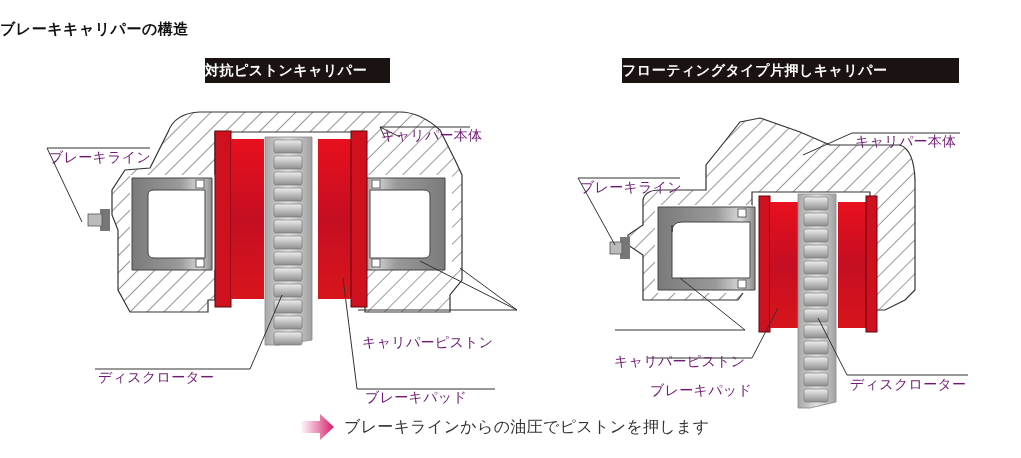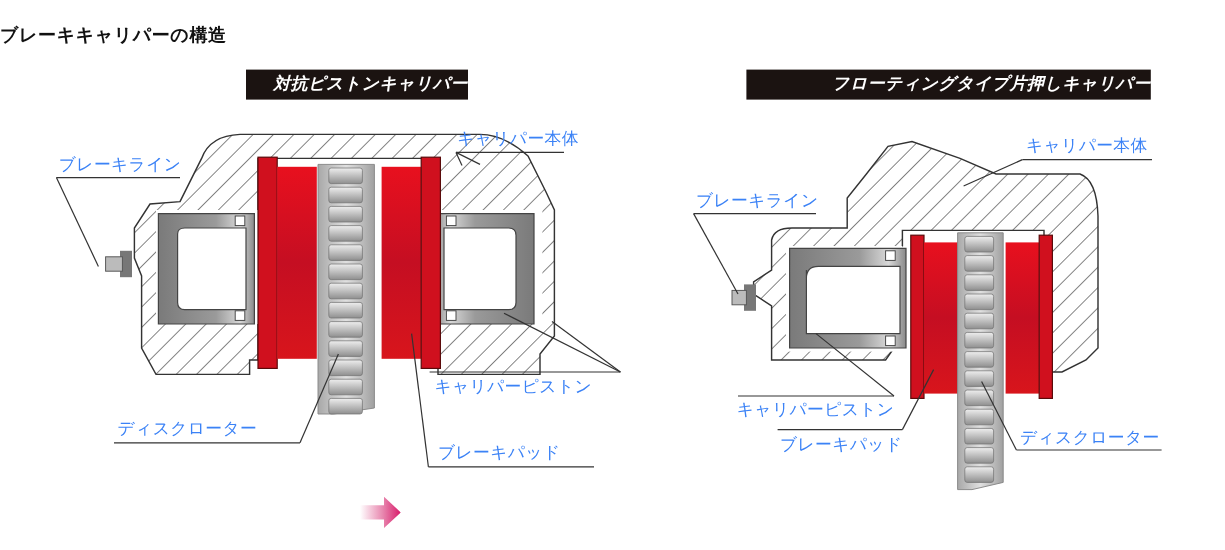--- a/index.html
+++ b/index.html
@@ -1,22 +1,22 @@
 <!DOCTYPE html>
 <html><head>
 <meta charset="utf-8">
 <style>
   html, body { margin:0; padding:0; background:#ffffff; }
   body { width:1021px; height:458px; position:relative; overflow:hidden;
          font-family:"DejaVu Sans", "Liberation Sans", sans-serif; color:#222; }
   .abs { position:absolute; }
   .title { left:0; width:1021px; top:20px; font-size:15px; font-weight:bold; color:#111; letter-spacing:0.5px; }
-  .section-label { background:#1b1311; color:#fff; font-size:14px; font-weight:bold; text-align:right;
-                   height:25px; line-height:25px; letter-spacing:0.5px;font-style:italic; }
-  .lbl { font-size:14px; color:#3b82f6; white-space:nowrap; letter-spacing:0.3px; }
+  .section-label { background:#1b1311; color:#fff; font-size:14px; font-weight:bold; text-align:left;
+                   height:25px; line-height:25px; letter-spacing:0.5px; }
+  .lbl { font-size:14px; color:#701a75; white-space:nowrap; letter-spacing:0.3px;margin-top:20px; }
   svg.diagram { position:absolute; left:0; top:0; }
   .footer { left:300px; top:413px; height:28px; display:flex; align-items:center; }
   .footer-text { font-size:16px; color:#333; margin-left:10px; letter-spacing:0.3px; }
 </style>
 </head>
 <body>
 
 <div class="abs title">ブレーキキャリパーの構造</div>
 
 <div class="abs section-label" style="left:205px; top:58px; width:185px;">対抗ピストンキャリパー</div>
@@ -186,13 +186,14 @@
 <div class="abs lbl" style="left:580px; top:159px;">ブレーキライン</div>
 <div class="abs lbl" style="left:855px; top:113px;">キャリパー本体</div>
 <div class="abs lbl" style="left:614px; top:333px;">キャリパーピストン</div>
 <div class="abs lbl" style="left:650px; top:362px;">ブレーキパッド</div>
 <div class="abs lbl" style="left:850px; top:356px;">ディスクローター</div>
 
 <div class="abs footer">
   <svg width="34" height="26" viewBox="0 0 34 26">
     <path d="M0,7 L20,7 L20,0 L34,13 L20,26 L20,19 L0,19 Z" fill="url(#arrowGrad)"></path>
   </svg>
+  <span class="footer-text">ブレーキラインからの油圧でピストンを押します</span>
 </div>
 
 </body></html>

